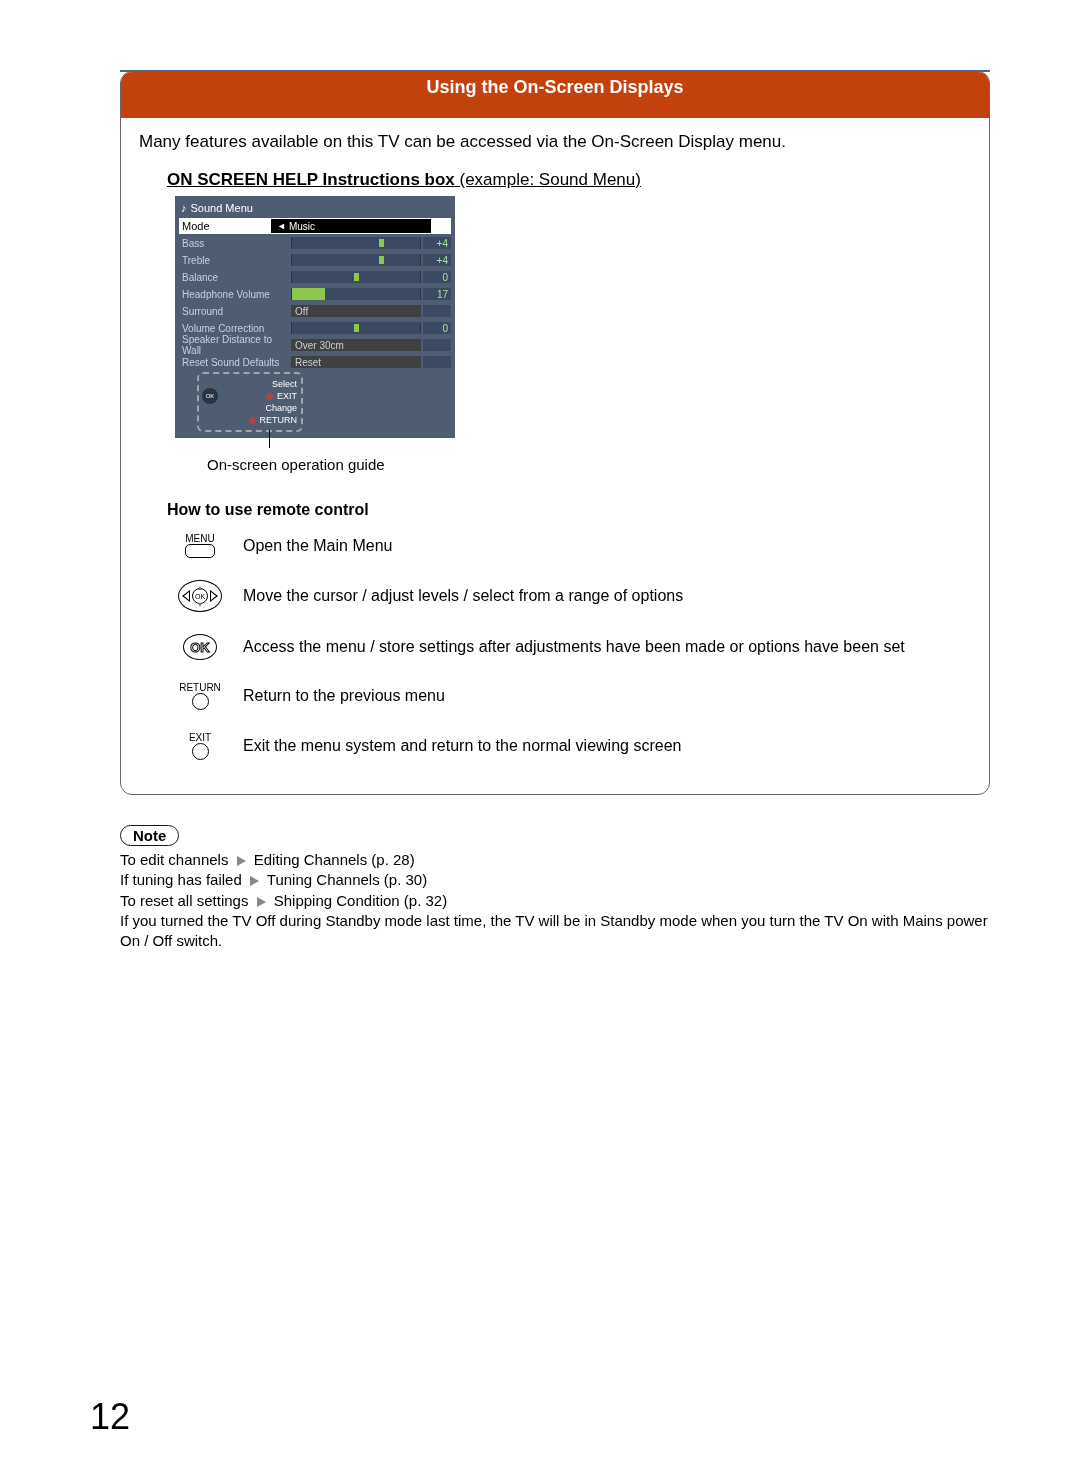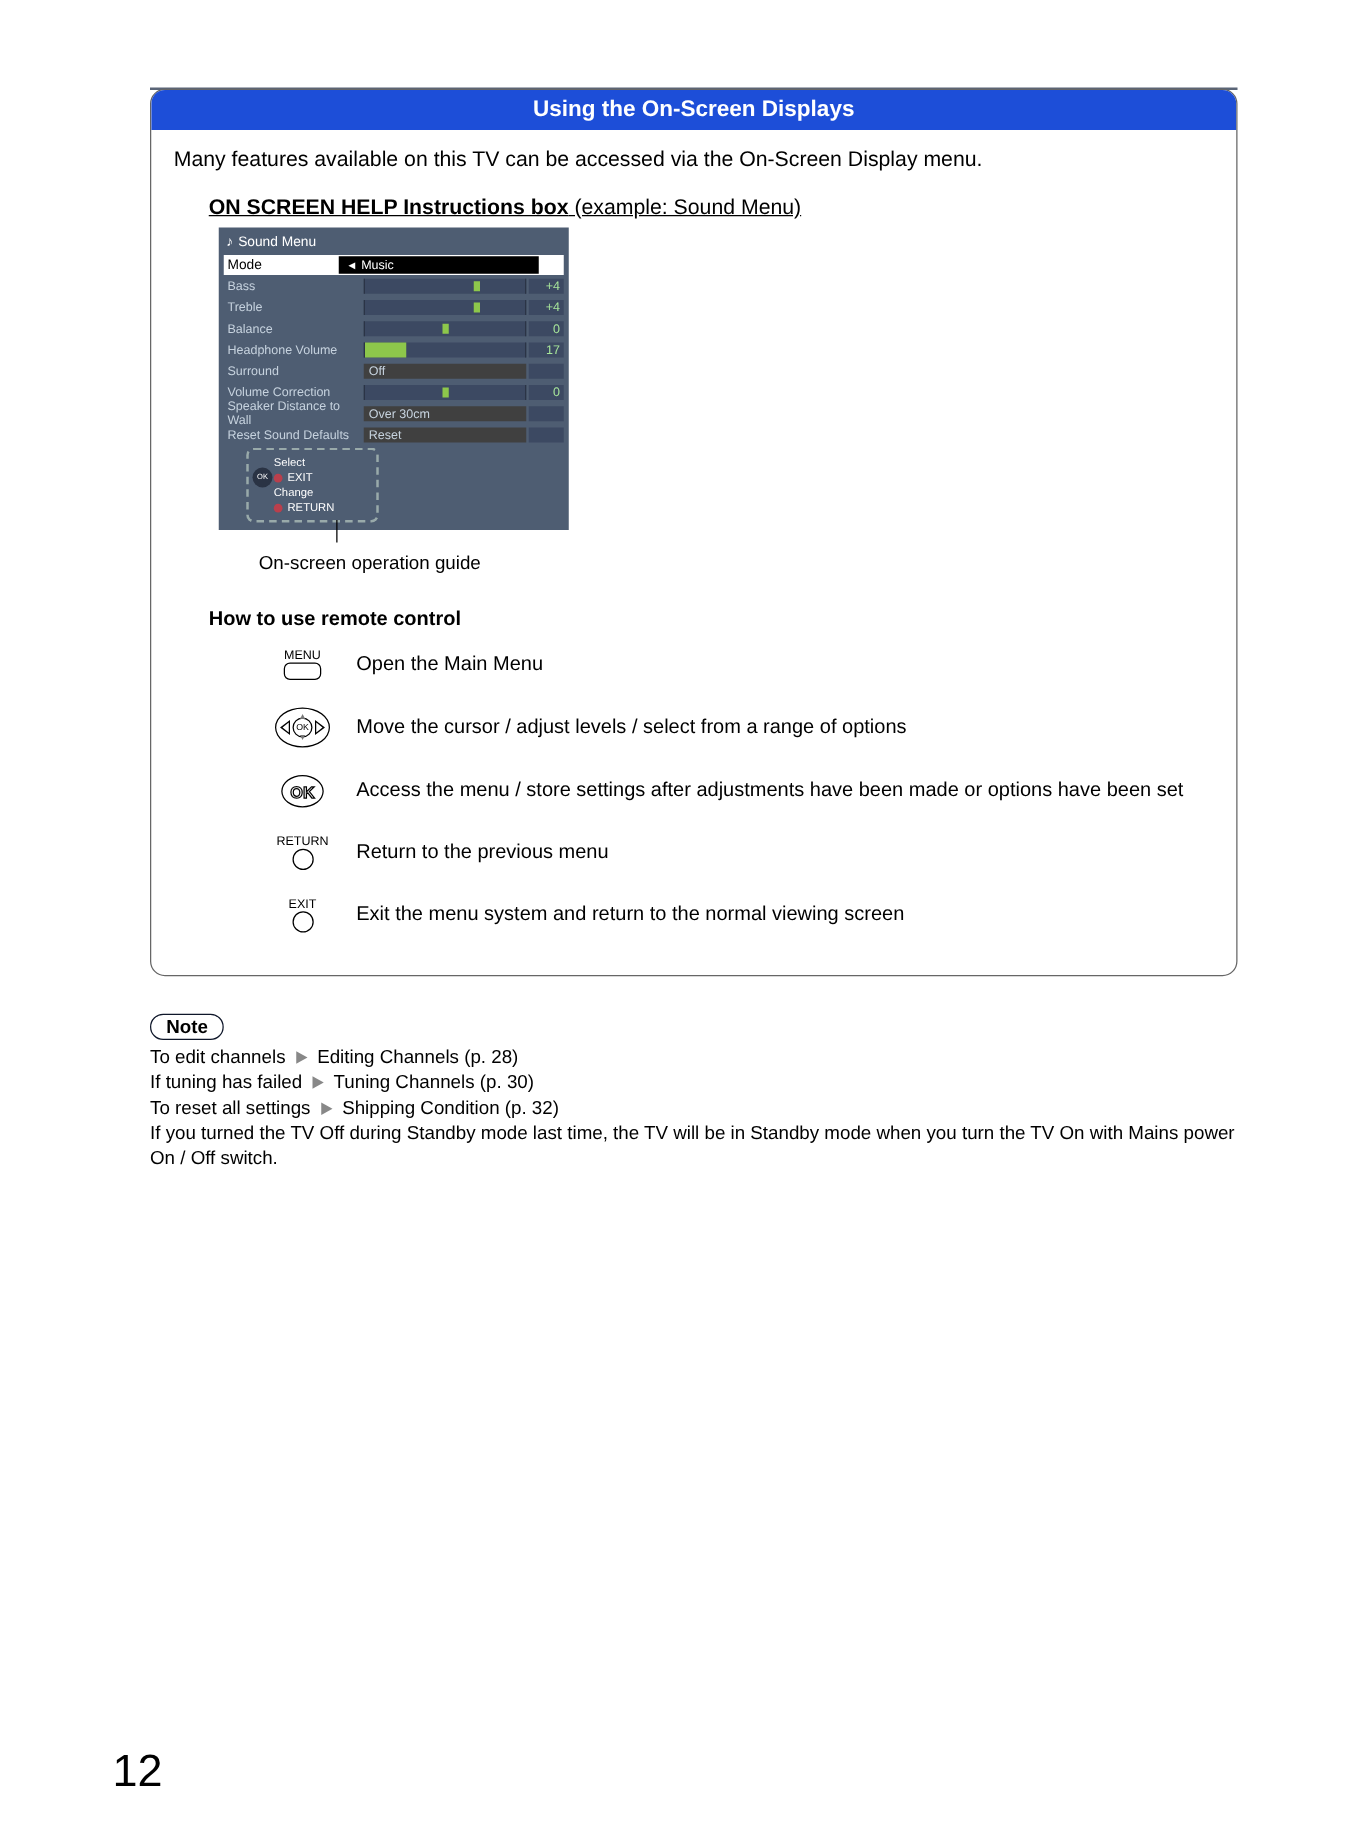--- a/index.html
+++ b/index.html
@@ -4,21 +4,21 @@
 <style>
   * { margin:0; padding:0; box-sizing:border-box; }
   body { font-family: Helvetica, Arial, sans-serif; background:#fff; width:1080px; }
   .page { width:1080px; padding:70px 90px 40px 120px; position:relative; min-height:1478px; }
 
   .title { font-size:56px; font-weight:700; color:#5A6577; letter-spacing:0; margin-bottom:6px; }
   .title-underline { border-bottom:2px solid #5A6577; margin-bottom:0; }
 
   
   .panel { border:1px solid #666; border-radius:12px; margin-top:-1px; overflow:hidden; }
-  .panel-header { background:#1d4ed8; color:#fff; text-align:center; font-size:18px; font-weight:700; padding:5px 0 6px; }
+  .panel-header { background:#c2410c; color:#fff; text-align:center; font-size:18px; font-weight:700; padding:5px 0 20px; }
   .panel-body { padding:14px 18px 26px 18px; font-size:16px; color:#000; }
 
   .intro { font-size:17px; margin-bottom:18px; }
 
   .helpbox-title { font-size:17px; margin-left:28px; }
   .helpbox-title .b { font-weight:700; }
   .helpbox-title .u { text-decoration:underline; }
 
   
   .osd { margin:6px 0 10px 36px; width:280px; background:#4E5D72; font-size:10px; color:#C6D2DE; padding:4px 4px 6px 4px; position:relative; }
@@ -28,30 +28,30 @@
   .osd-row .track { flex:1; height:12px; background:#3C4962; position:relative; border-left:1px solid #2b3446; border-right:1px solid #2b3446; display:flex; align-items:center; }
   .osd-row .marker { width:5px; height:8px; background:#8DC74B; margin-left:auto; margin-right:auto; }
   .osd-row .valbox { width:28px; height:12px; background:#3C4962; color:#A7E59A; font-size:10px; margin-left:2px; display:flex; align-items:center; justify-content:flex-end; padding-right:3px; }
   .osd-mode-row { background:#fff; height:16px; display:flex; align-items:center; }
   .osd-mode-row .mlab { color:#000; font-size:11px; padding-left:3px; width:92px; }
   .osd-mode-row .mval { background:#000; color:#fff; font-size:10px; padding:0 6px; height:14px; display:flex; align-items:center; width:160px; gap:3px; }
   .osd-row .textval { flex:1; height:12px; background:#404040; color:#C6D2DE; font-size:10px; padding-left:4px; display:flex; align-items:center; }
   .osd-row .empty { width:28px; height:12px; background:#3C4962; margin-left:2px; }
 
   .callout { border:2px dashed #9aa; border-radius:6px; position:relative; width:106px; margin-top:2px; margin-left:18px; padding:4px 4px 4px 20px; background:#4E5D72; }
-  .callout .item { display:flex; align-items:center; gap:4px; color:#fff; font-size:9px; height:12px; }
+  .callout .item { display:flex; align-items:center; gap:4px; color:#fff; font-size:9px; height:12px;justify-content:flex-end; }
   .callout .dot { width:7px; height:7px; border-radius:50%; background:#BA3F4C; }
   .callout .navicon { width:16px; height:16px; border-radius:50%; background:#2A3344; display:flex; align-items:center; justify-content:center; color:#fff; font-size:6px; position:absolute; left:3px; top:14px; }
   .callout-leader { position:absolute; left:70px; bottom:-18px; width:1px; height:18px; background:#000; }
 
   .osd-caption { margin-left:68px; font-size:15px; margin-top:18px; }
 
   .subhead { font-weight:700; font-size:16px; margin:28px 0 14px 28px; }
 
-  .rc-list { margin-left:82px; }
+  .rc-list { margin-left:40px; }
   .rc-row { display:flex; align-items:center; gap:22px; margin-bottom:22px; }
   .rc-icon { width:42px; display:flex; flex-direction:column; align-items:center; font-size:10px; }
   .rc-desc { font-size:16px; }
 
   
   .btn-rect { width:30px; height:14px; border:1.5px solid #000; border-radius:5px; }
   .btn-circ { width:17px; height:17px; border:1.5px solid #000; border-radius:50%; }
   .btn-oval { width:44px; height:32px; border:1.5px solid #000; border-radius:50%/50%; display:flex; align-items:center; justify-content:center; position:relative; }
   .btn-oval .tiny-ok { width:16px; height:16px; border:1px solid #000; border-radius:50%; font-size:7px; display:flex; align-items:center; justify-content:center; }
 

